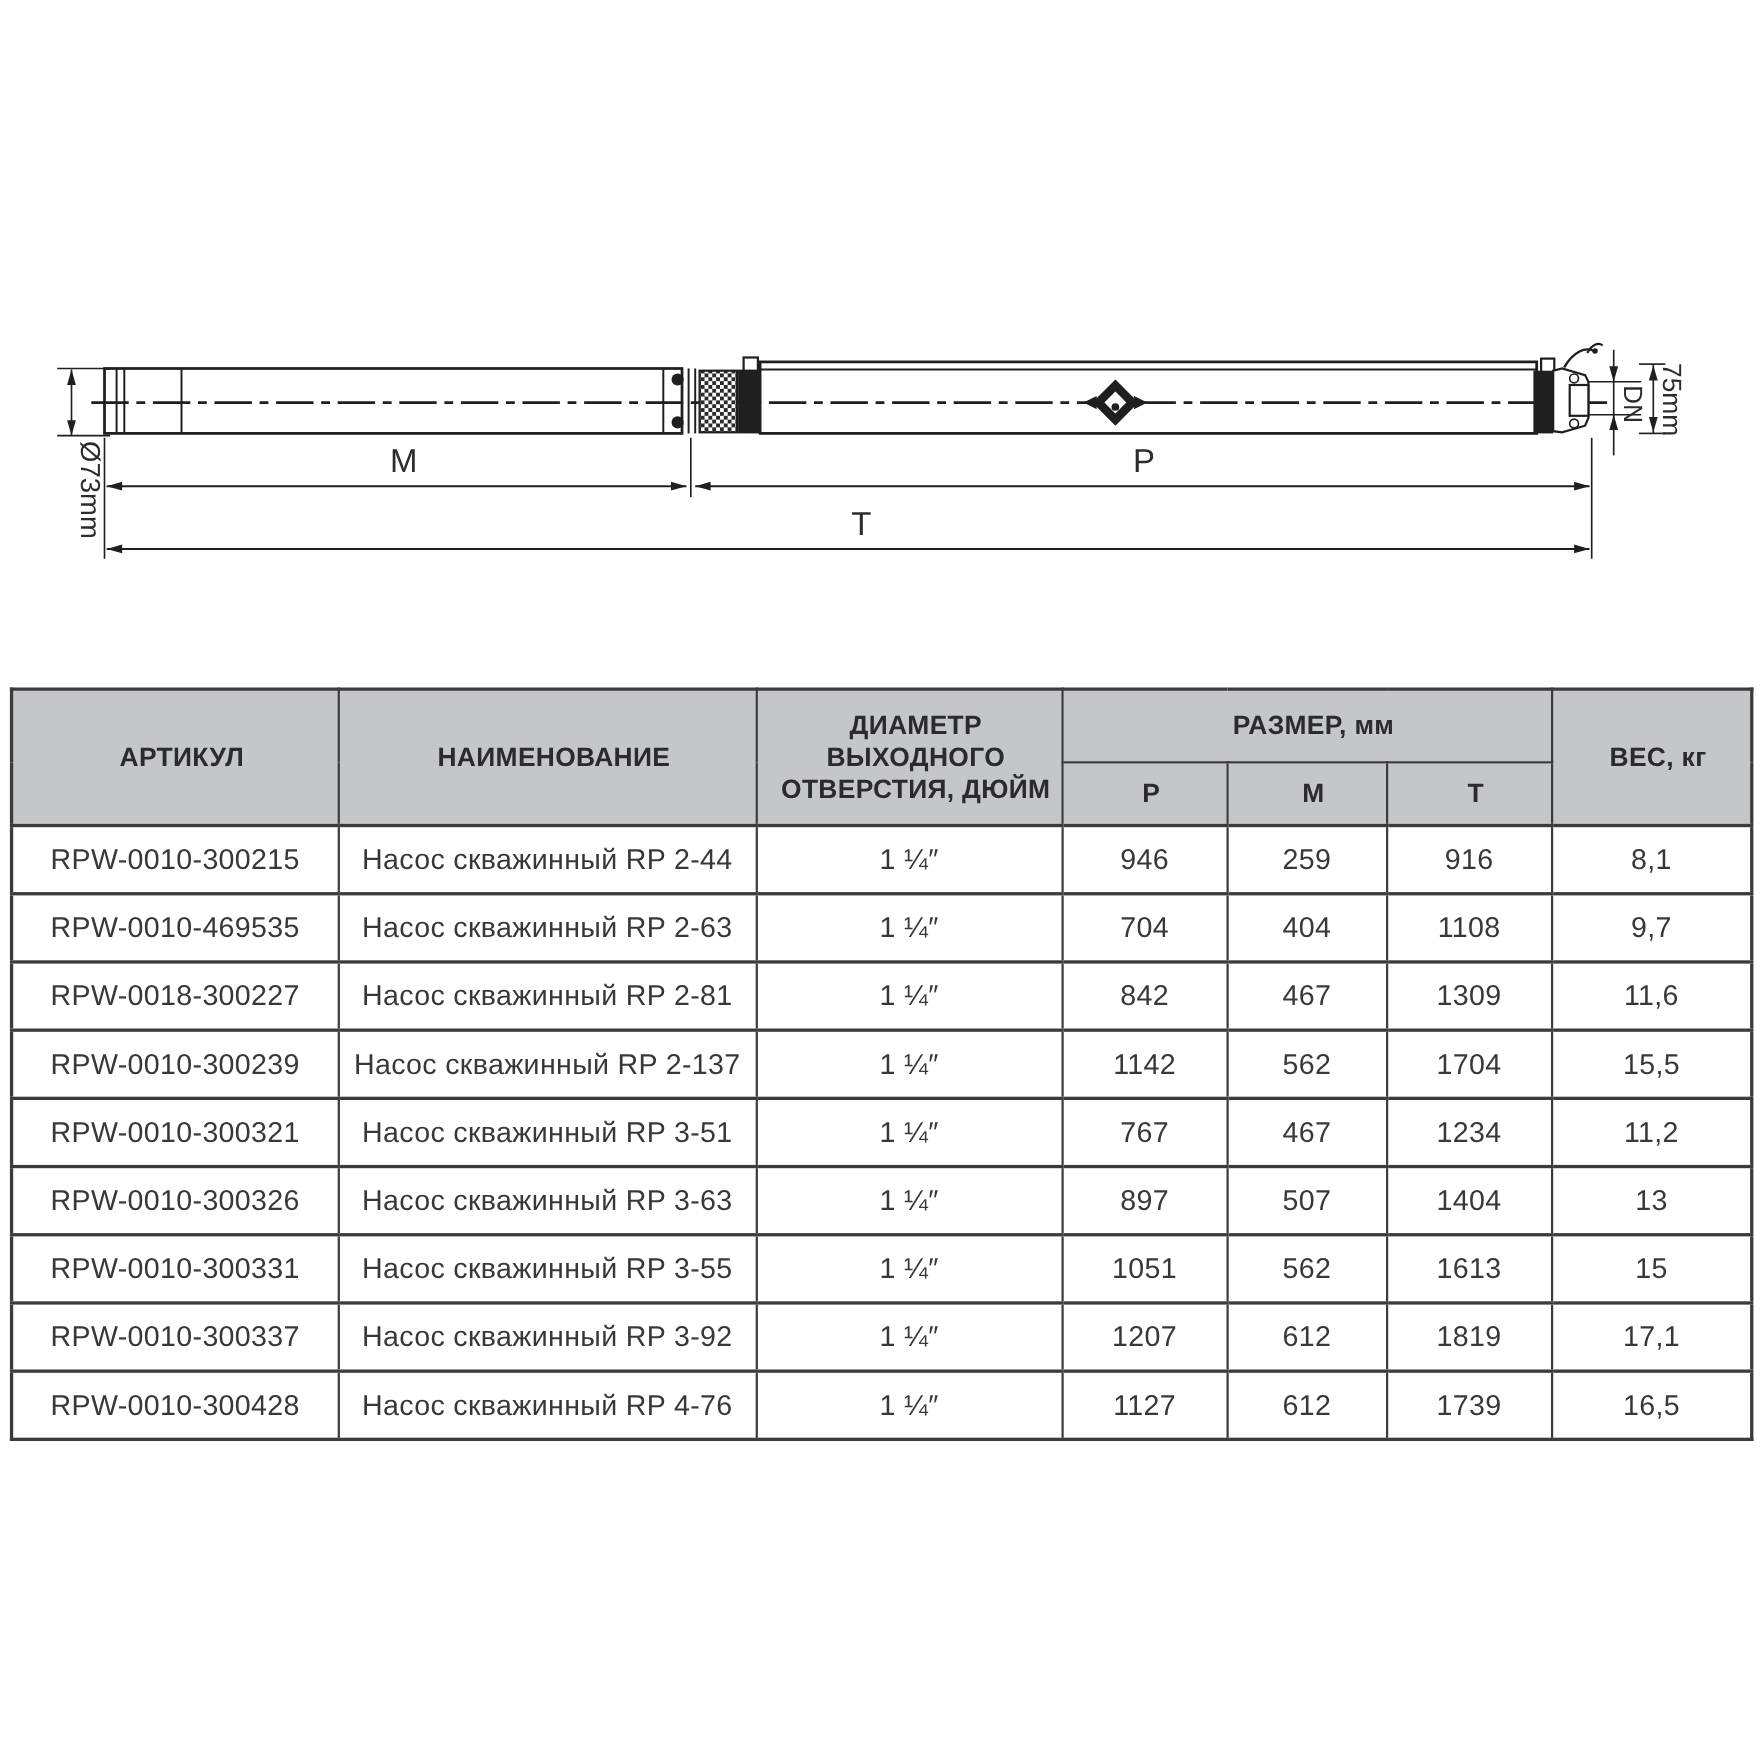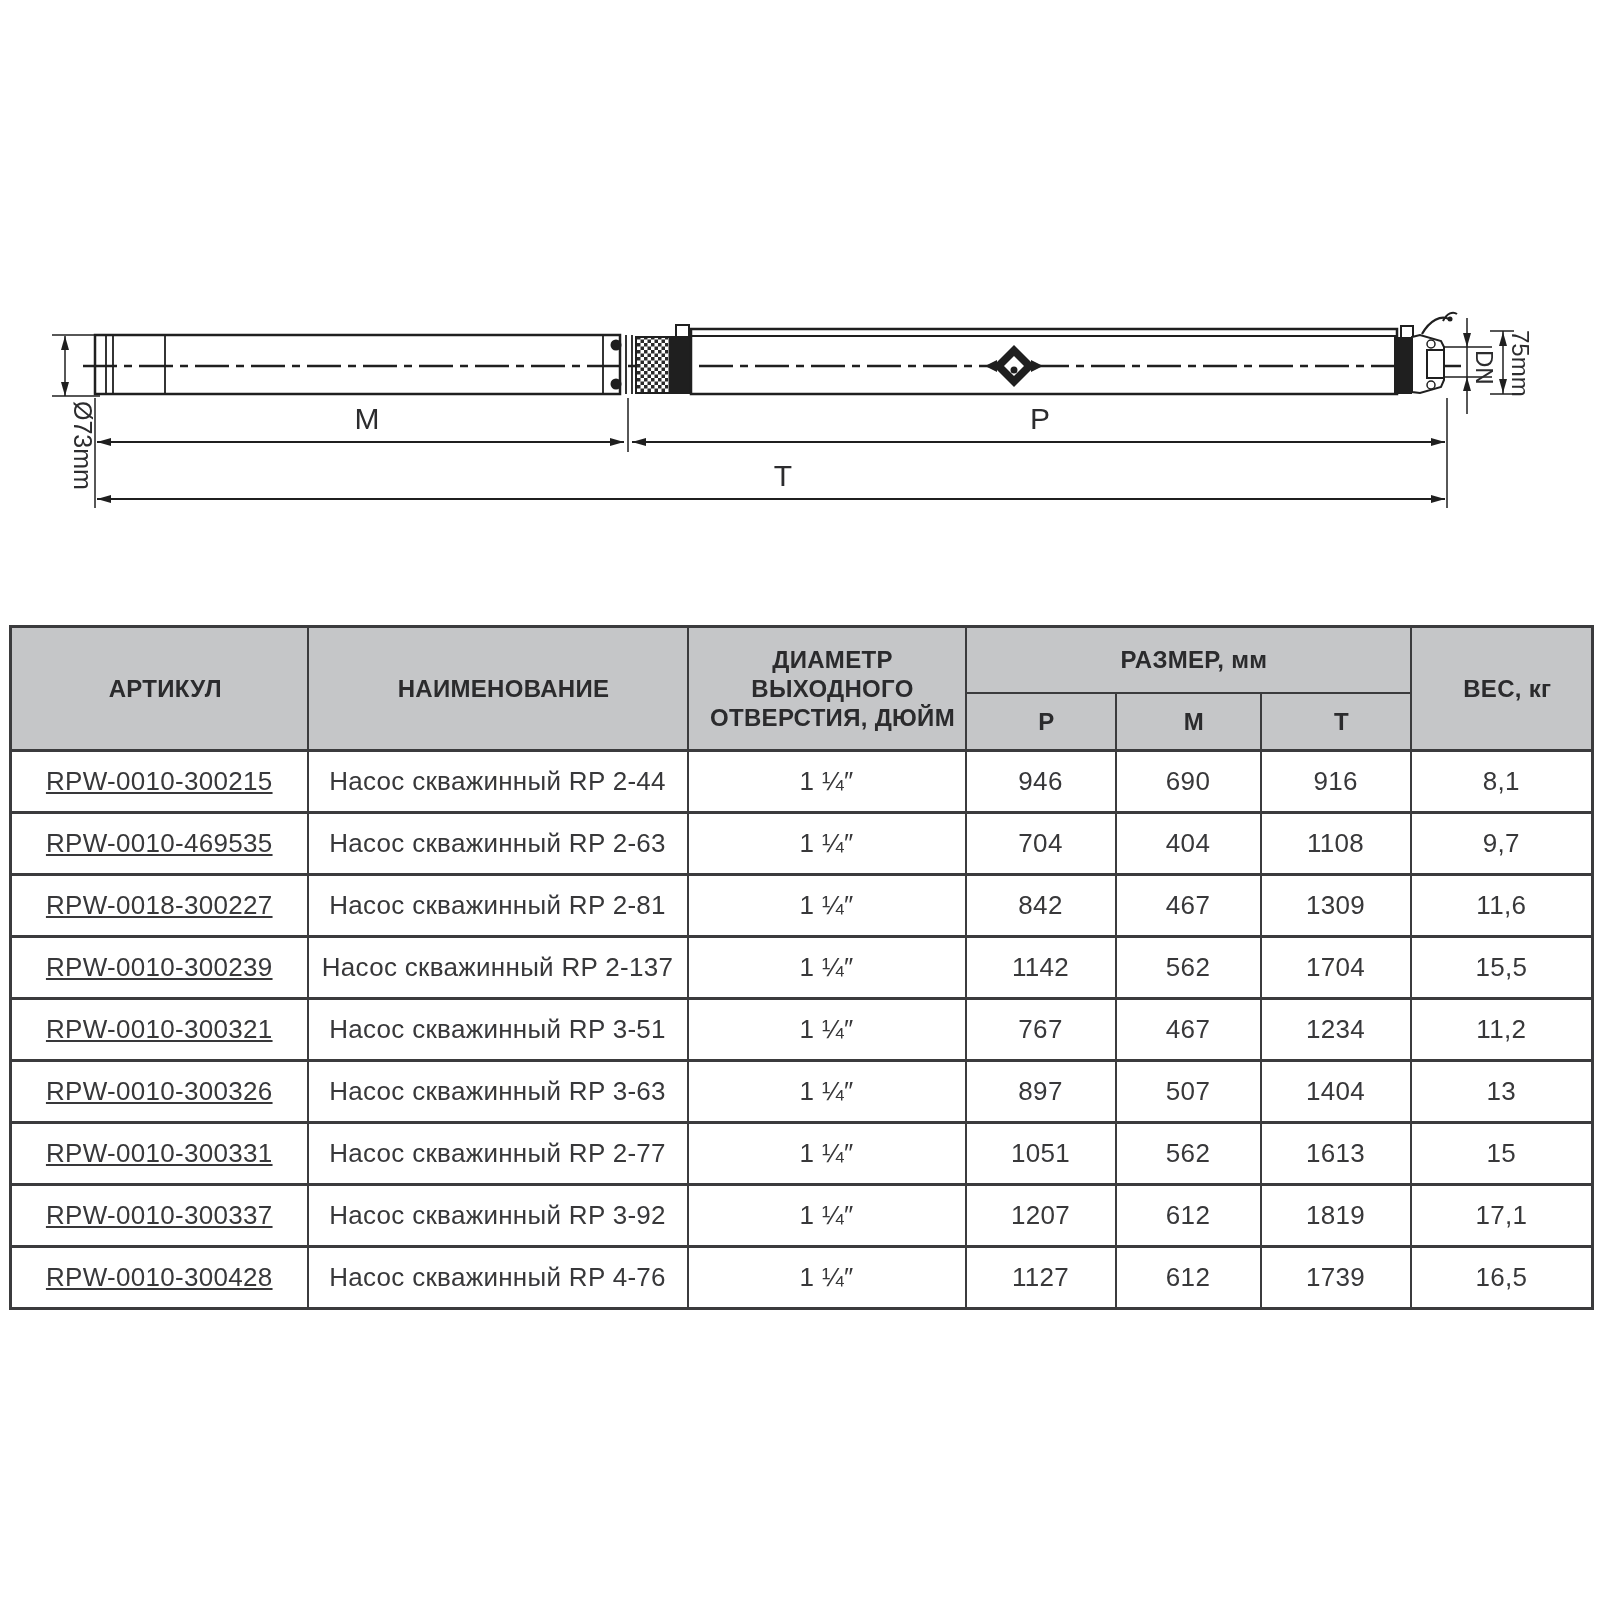--- a/index.html
+++ b/index.html
@@ -22,21 +22,21 @@
   }
   table.spec th {
     background:#c5c6c8; font-weight:bold; font-size:24px; color:#2b2b2d;
     line-height:1.22; letter-spacing:0.3px;padding-left:12px;
   }
   table.spec td { font-size:26px; height:59px; letter-spacing:0.3px; background:#ffffff; }
   table.spec tbody td { border-top-width:3px; }
   tr.hrow1 th { height:64px; }
   tr.hrow2 th { height:55px; }
   th.c-diam { padding:0 12px; }
-  td.c-art  { text-align:left; padding-left:18px;text-decoration:underline; }
+  td.c-art  { text-align:left; padding-left:18px; }
   td.c-name { text-align:left; padding-left:14px; }
 </style>
 </head>
 <body>
 
 <div class="page">
 
   <svg class="drawing" width="1600" height="580" viewBox="0 0 1600 580">
     <defs>
       <pattern id="mesh" width="7" height="7" patternUnits="userSpaceOnUse">
@@ -158,21 +158,21 @@
         <th>M</th>
         <th>T</th>
       </tr>
     </thead>
     <tbody>
       <tr>
         <td class="c-art">RPW-0010-300215</td>
         <td class="c-name">Насос скважинный RP 2-44</td>
         <td>1 ¼″</td>
         <td>946</td>
-        <td>690</td>
+        <td>259</td>
         <td>916</td>
         <td>8,1</td>
       </tr>
       <tr>
         <td class="c-art">RPW-0010-469535</td>
         <td class="c-name">Насос скважинный RP 2-63</td>
         <td>1 ¼″</td>
         <td>704</td>
         <td>404</td>
         <td>1108</td>
@@ -209,21 +209,21 @@
         <td class="c-art">RPW-0010-300326</td>
         <td class="c-name">Насос скважинный RP 3-63</td>
         <td>1 ¼″</td>
         <td>897</td>
         <td>507</td>
         <td>1404</td>
         <td>13</td>
       </tr>
       <tr>
         <td class="c-art">RPW-0010-300331</td>
-        <td class="c-name">Насос скважинный RP 2-77</td>
+        <td class="c-name">Насос скважинный RP 3-55</td>
         <td>1 ¼″</td>
         <td>1051</td>
         <td>562</td>
         <td>1613</td>
         <td>15</td>
       </tr>
       <tr>
         <td class="c-art">RPW-0010-300337</td>
         <td class="c-name">Насос скважинный RP 3-92</td>
         <td>1 ¼″</td>

